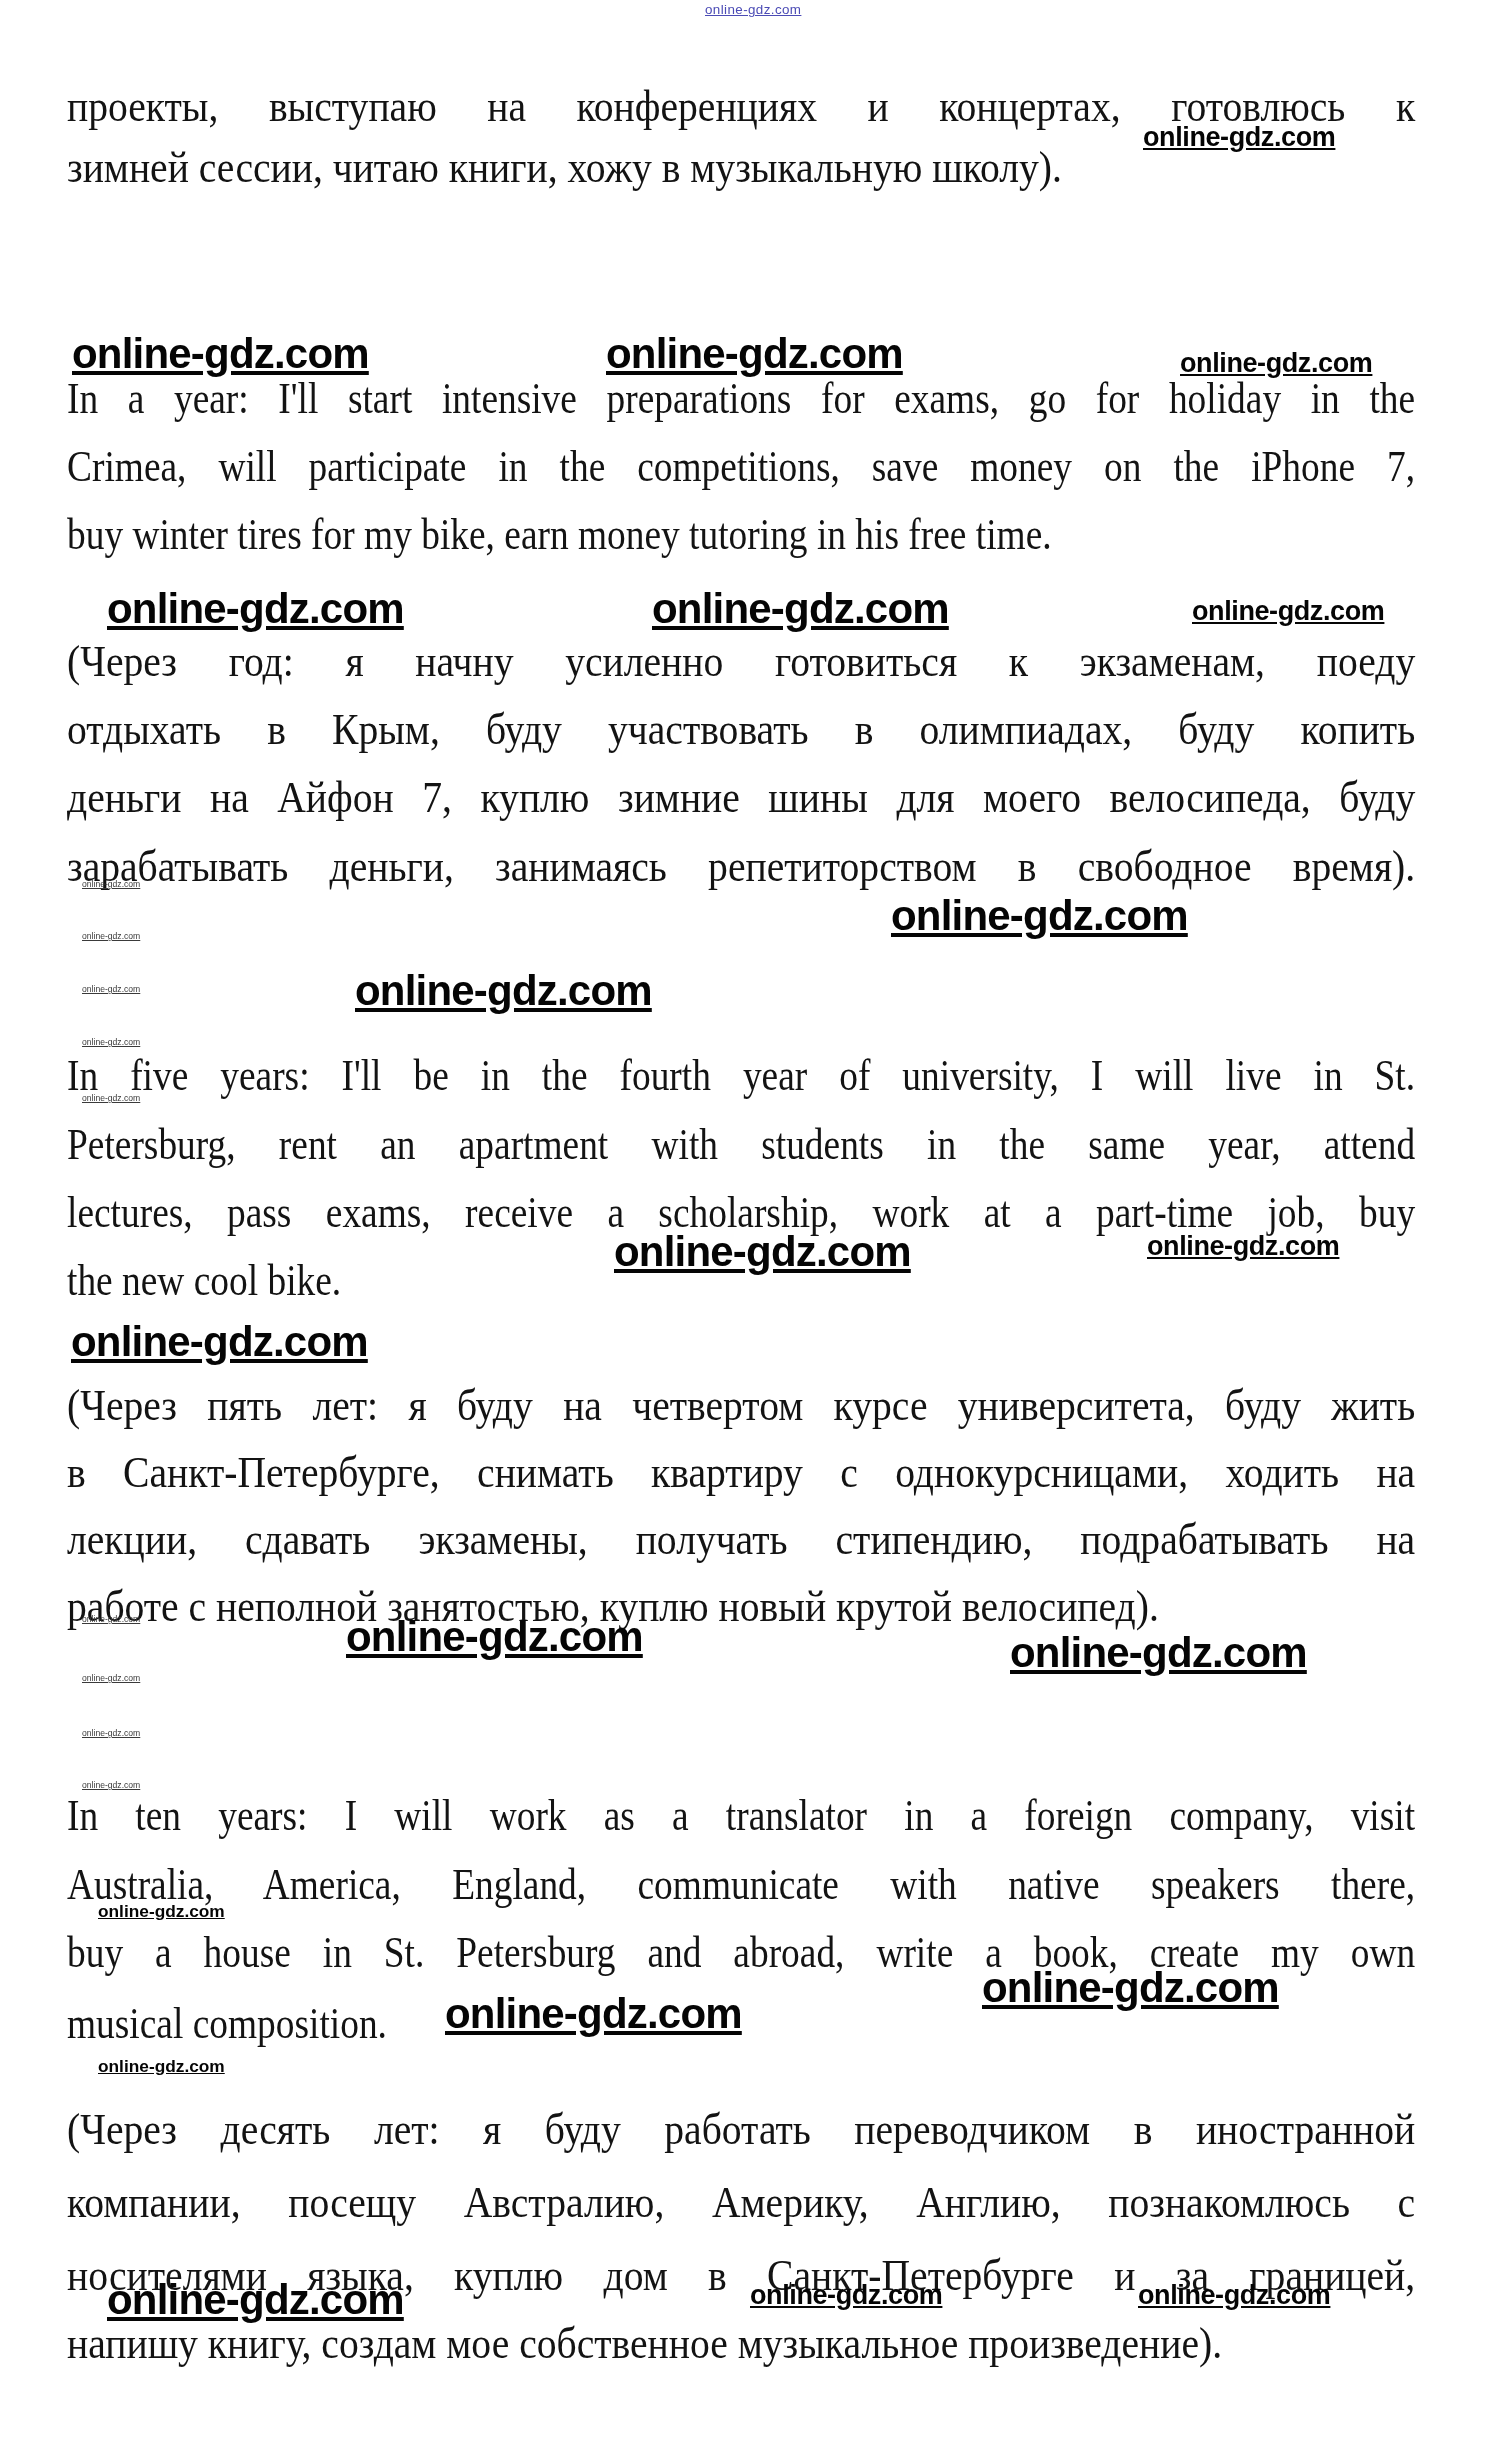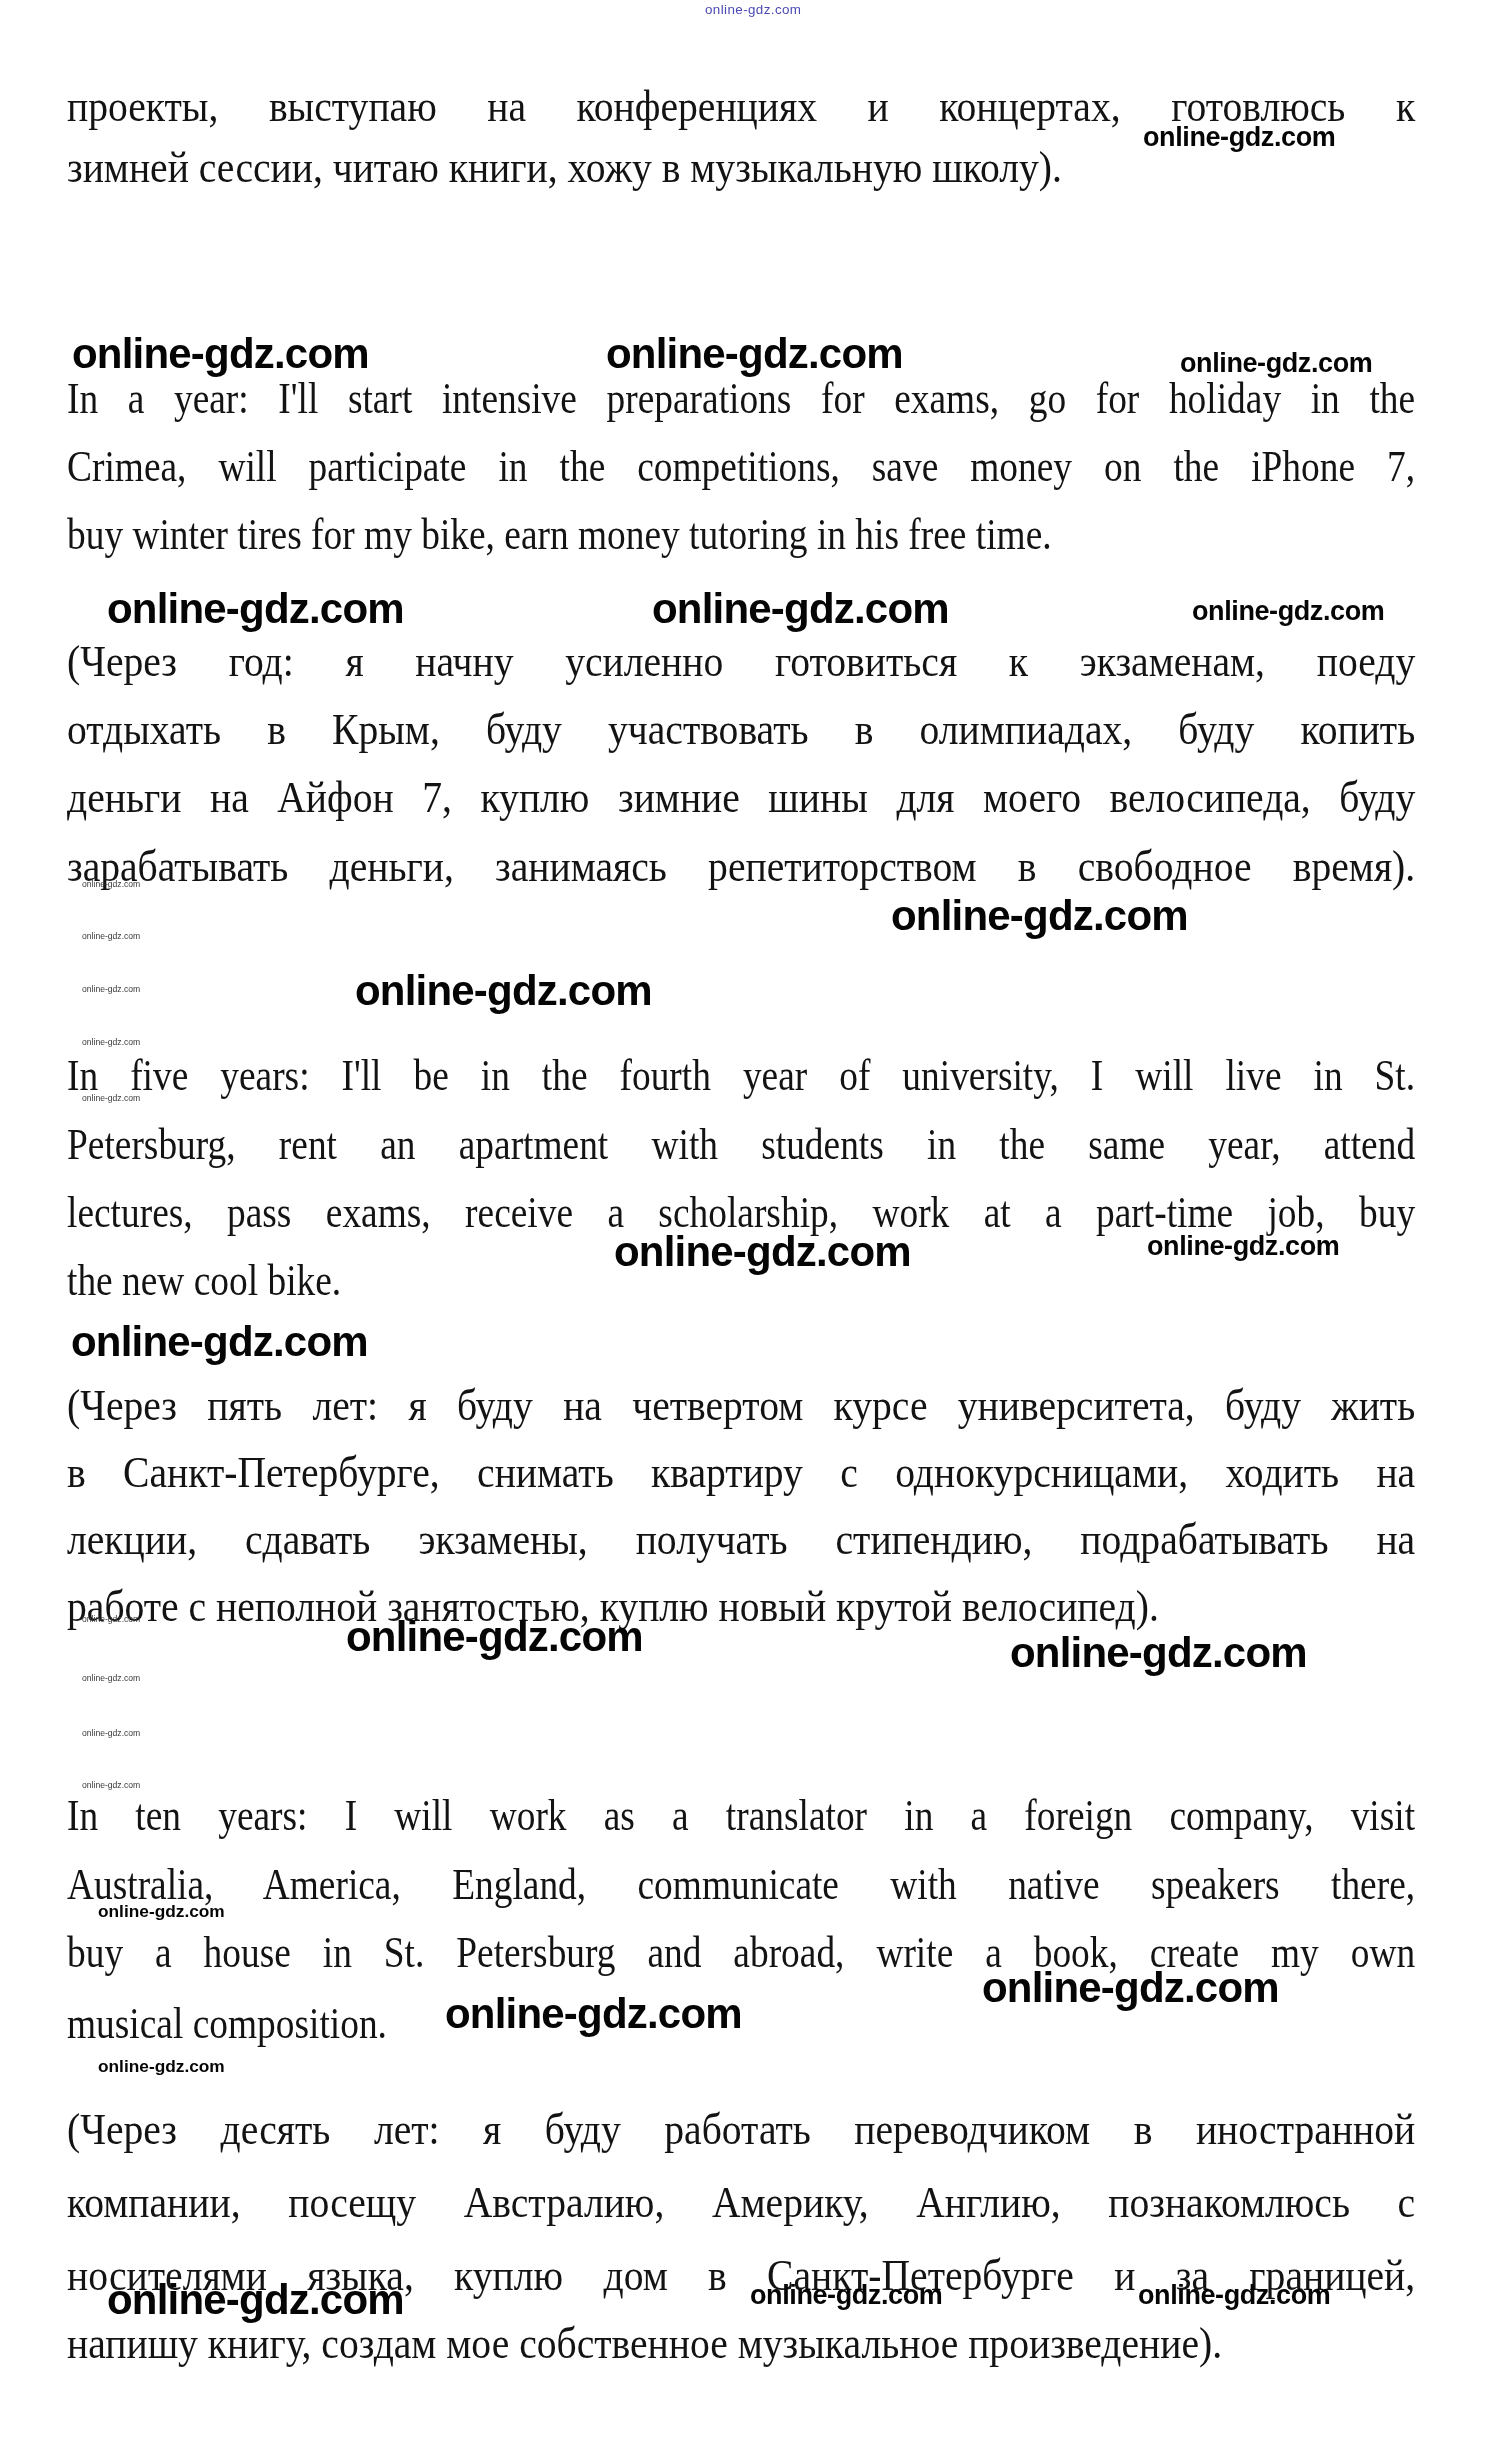--- a/index.html
+++ b/index.html
@@ -28,21 +28,21 @@
   
   .l-p4-0{top:1378px;} .l-p4-1{top:1445px;} .l-p4-2{top:1512px;} .l-p4-3{top:1579px;}
   
   .l-p5-0{top:1788px;} .l-p5-1{top:1857px;} .l-p5-2{top:1925px;} .l-p5-3{top:1996px;}
   
   .l-p6-0{top:2102px;} .l-p6-1{top:2175px;} .l-p6-2{top:2248px;} .l-p6-3{top:2316px;}
 
   
   .wm {
     position:absolute; font-family:"Liberation Sans", sans-serif;
-    font-weight:700; color:#050505; white-space:nowrap; letter-spacing:-0.8px;
+    font-weight:700; color:#050505; white-space:nowrap; letter-spacing:-0.8px;text-decoration:underline;
   }
   .wm-big  { font-size:42px; line-height:42px; }
   .wm-med  { font-size:27px; line-height:27px; letter-spacing:-0.4px; }
   .wm-sm   { font-size:17.3px; line-height:17.3px; letter-spacing:0; }
   .wm-tiny { font-size:8.6px; line-height:8.6px; font-weight:400; color:#3a3a3a; letter-spacing:0; }
   .wm-blue { font-size:13.4px; line-height:13.4px; font-weight:400; color:#4b4bb5; letter-spacing:0.4px; }
 
   .w-top      {left:705px;  top:3.1px;}
   .w-p1right  {left:1143px; top:124px;}
   .w-a1       {left:72px;   top:333px;}

